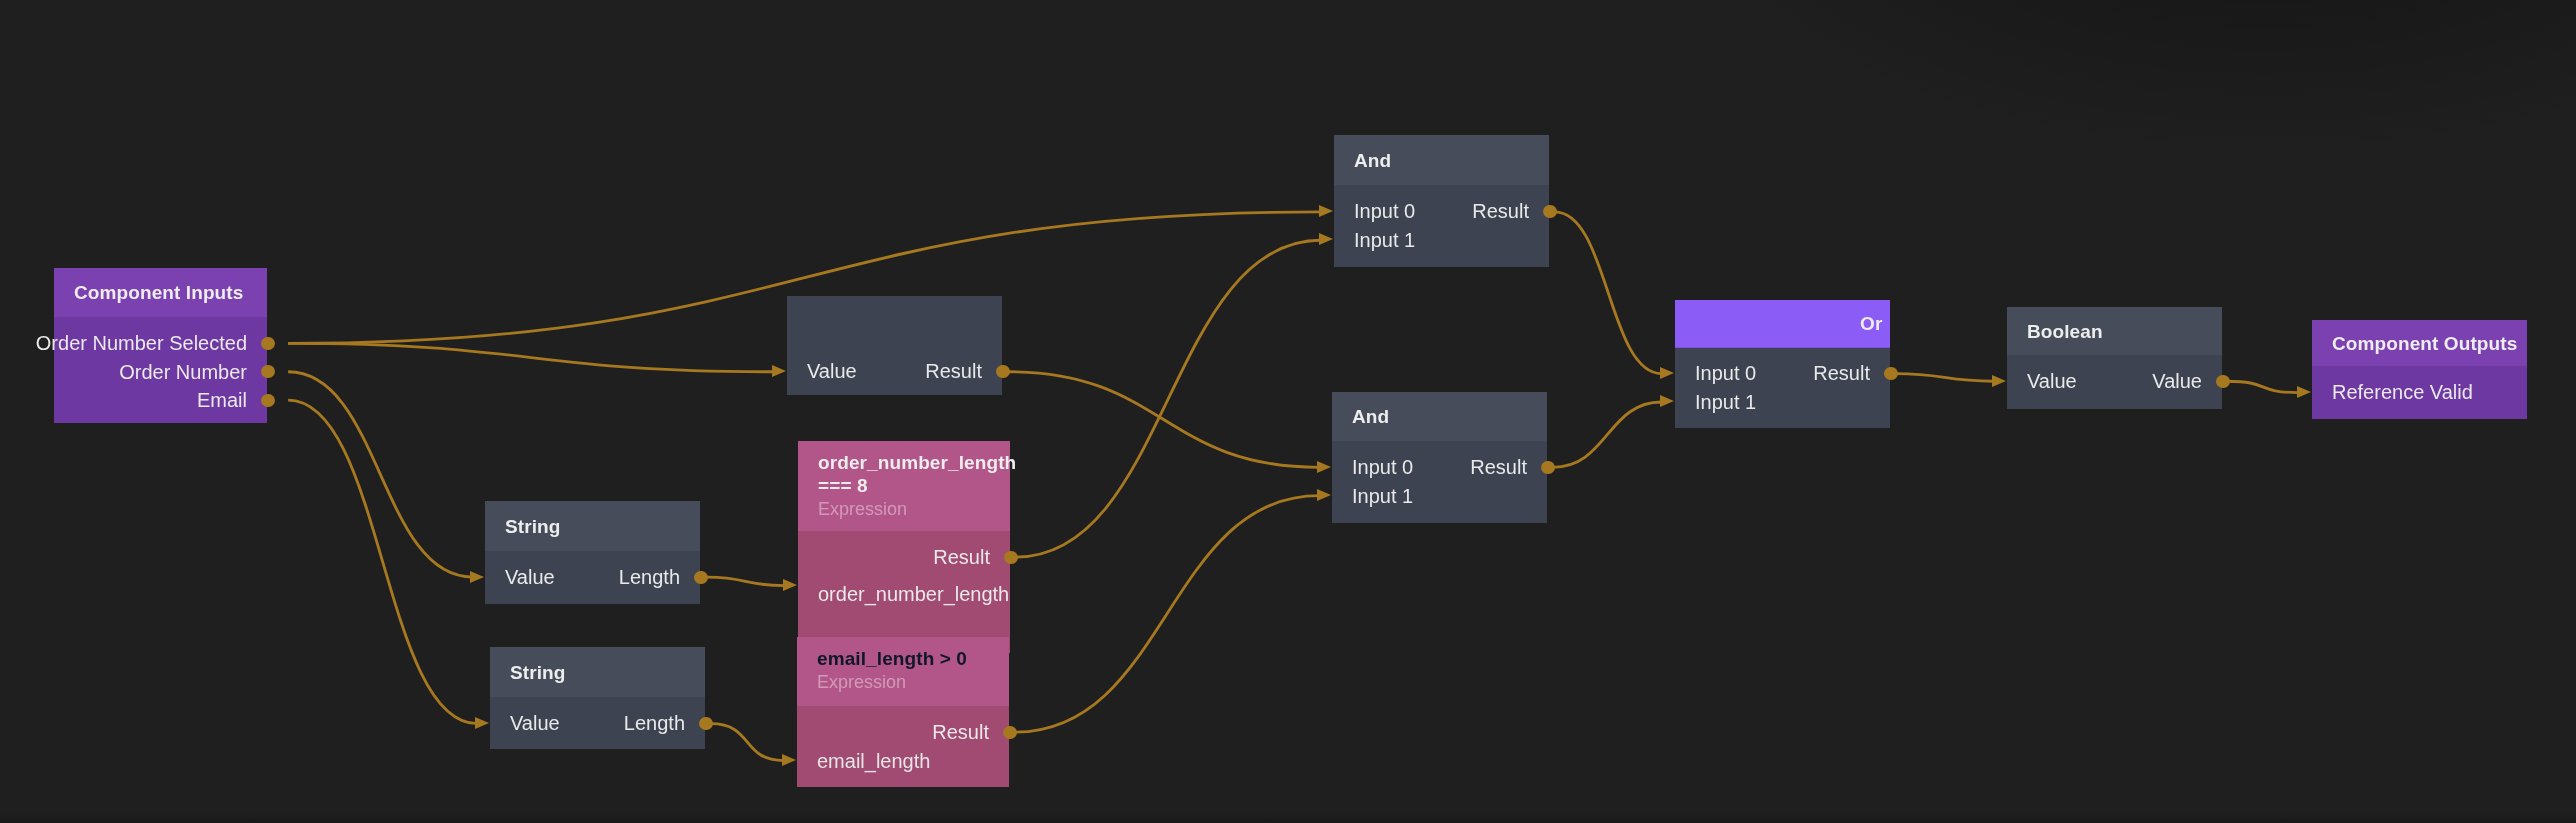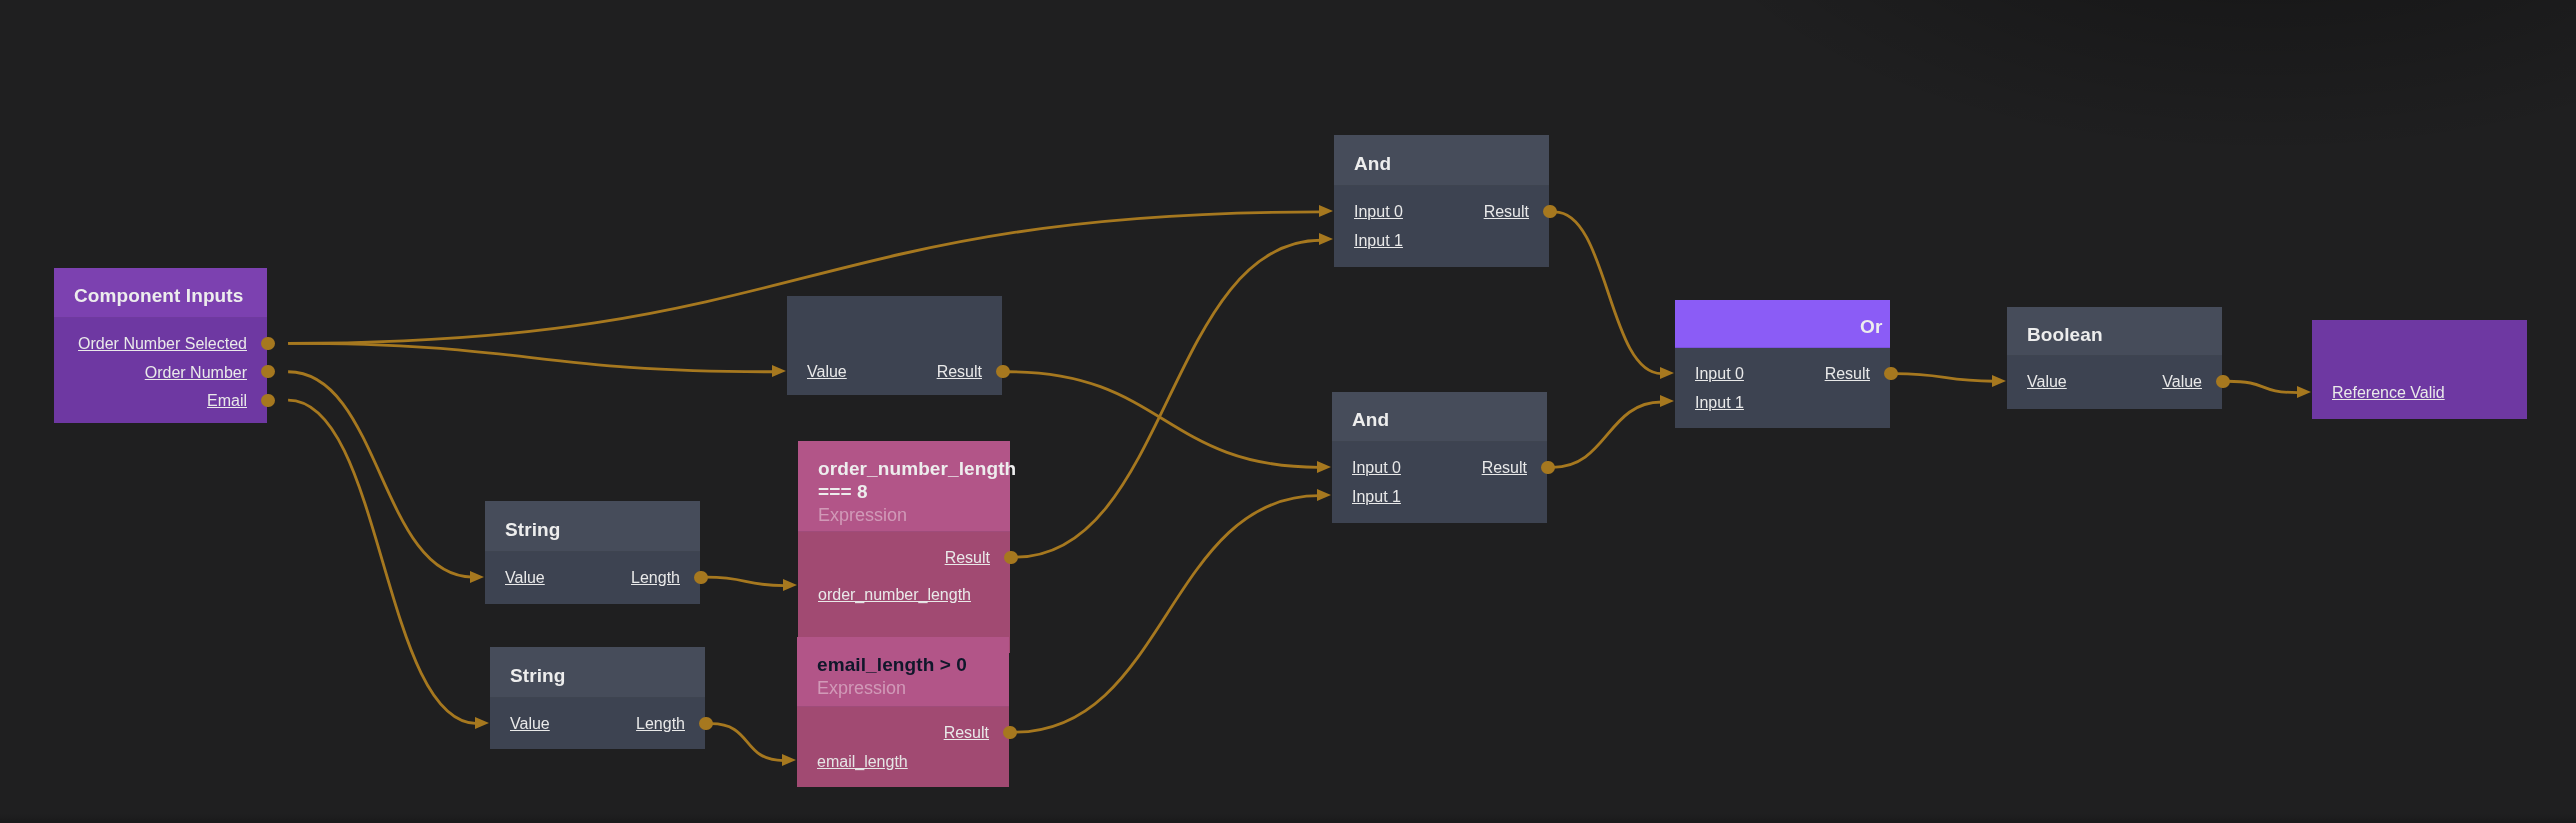--- a/index.html
+++ b/index.html
@@ -29,32 +29,30 @@
     position:absolute;left:0;top:0;right:0;
     box-sizing:border-box;
     display:flex;flex-direction:column;justify-content:center;
     padding:0 7.6px 0 20px;
     border-bottom:0.9px solid rgba(0,0,0,0.10);
   }
   .node .header.expr-header{justify-content:flex-start;padding-top:10.4px;}
   .node .title{
     font-size:19px;font-weight:600;letter-spacing:0.1px;
     line-height:23px;
-    margin-top:6px;
   }
   .node .subtitle{
     font-size:18px;font-weight:400;
     line-height:23px;margin-top:0.9px;
   }
   .node .body{position:absolute;left:0;right:0;bottom:0;}
   .port-label{
     position:absolute;
-    font-size:16px;line-height:21px;
+    font-size:20px;line-height:21px;
     white-space:nowrap;
-    text-decoration:underline;
   }
   .port-label.in{left:20px;}
   .port-label.out{right:20px;}
   .port-dot{
     position:absolute;
     width:13.2px;height:13.2px;border-radius:50%;
   }
   .port-arrow{
     position:absolute;
     width:0;height:0;
@@ -195,20 +193,23 @@
           <div class="title" style="color: rgb(237, 237, 237);">Boolean</div>
         </div>
         <div class="body" style="top: 49px;">
           <div class="port-label in" style="top: 15px; color: rgb(233, 233, 233);">Value</div>
           <div class="port-arrow" style="left: -15px; top: 19px; border-left-color: rgb(166, 120, 31);"></div>
           <div class="port-label out" style="top: 15px; color: rgb(233, 233, 233);">Value</div>
           <div class="port-dot" style="right: -7.6px; top: 19px; background: rgb(166, 120, 31);"></div>
         </div>
       </div>
       <div class="node" style="left: 2312px; top: 320px; width: 215px; height: 99px; background: rgb(110, 56, 162);">
+        <div class="header" style="height: 47px; background: rgb(124, 65, 176);">
+          <div class="title" style="color: rgb(237, 237, 237);">Component Outputs</div>
+        </div>
         <div class="body" style="top: 47px;">
           <div class="port-label in" style="top: 15px; color: rgb(233, 233, 233);">Reference Valid</div>
           <div class="port-arrow" style="left: -15px; top: 19px; border-left-color: rgb(166, 120, 31);"></div>
         </div>
       </div>
     </div>
 </div>
 
 
 </body></html>

